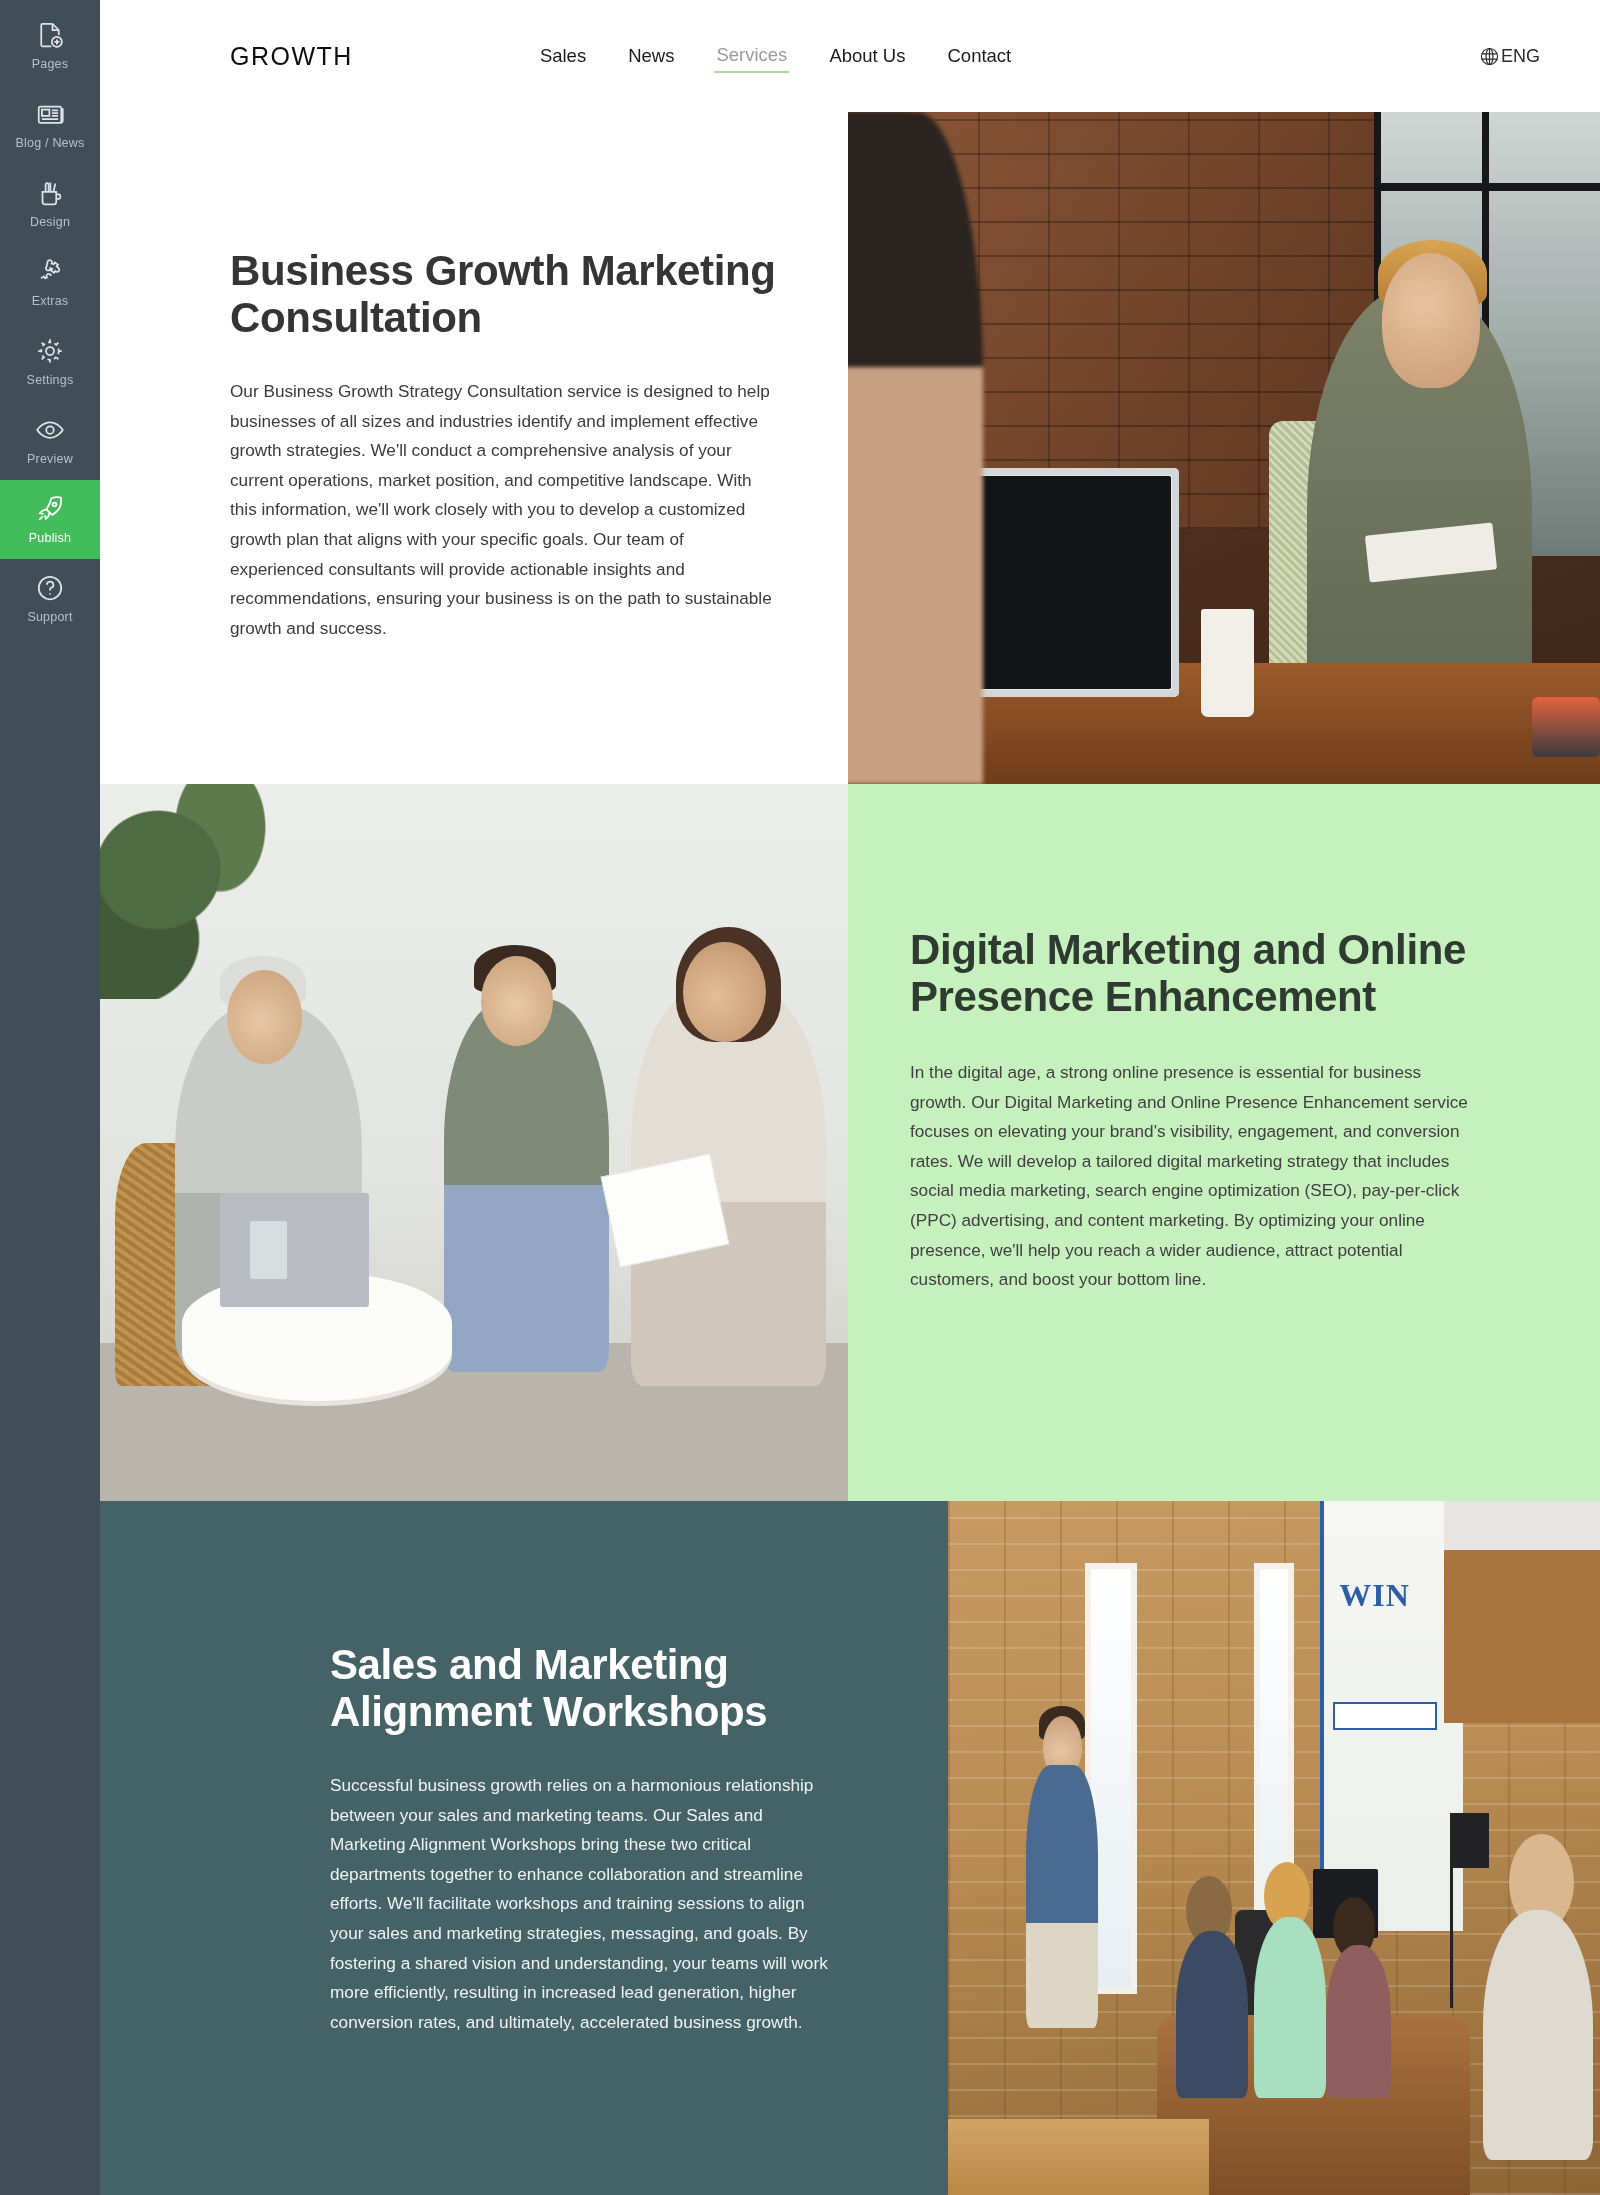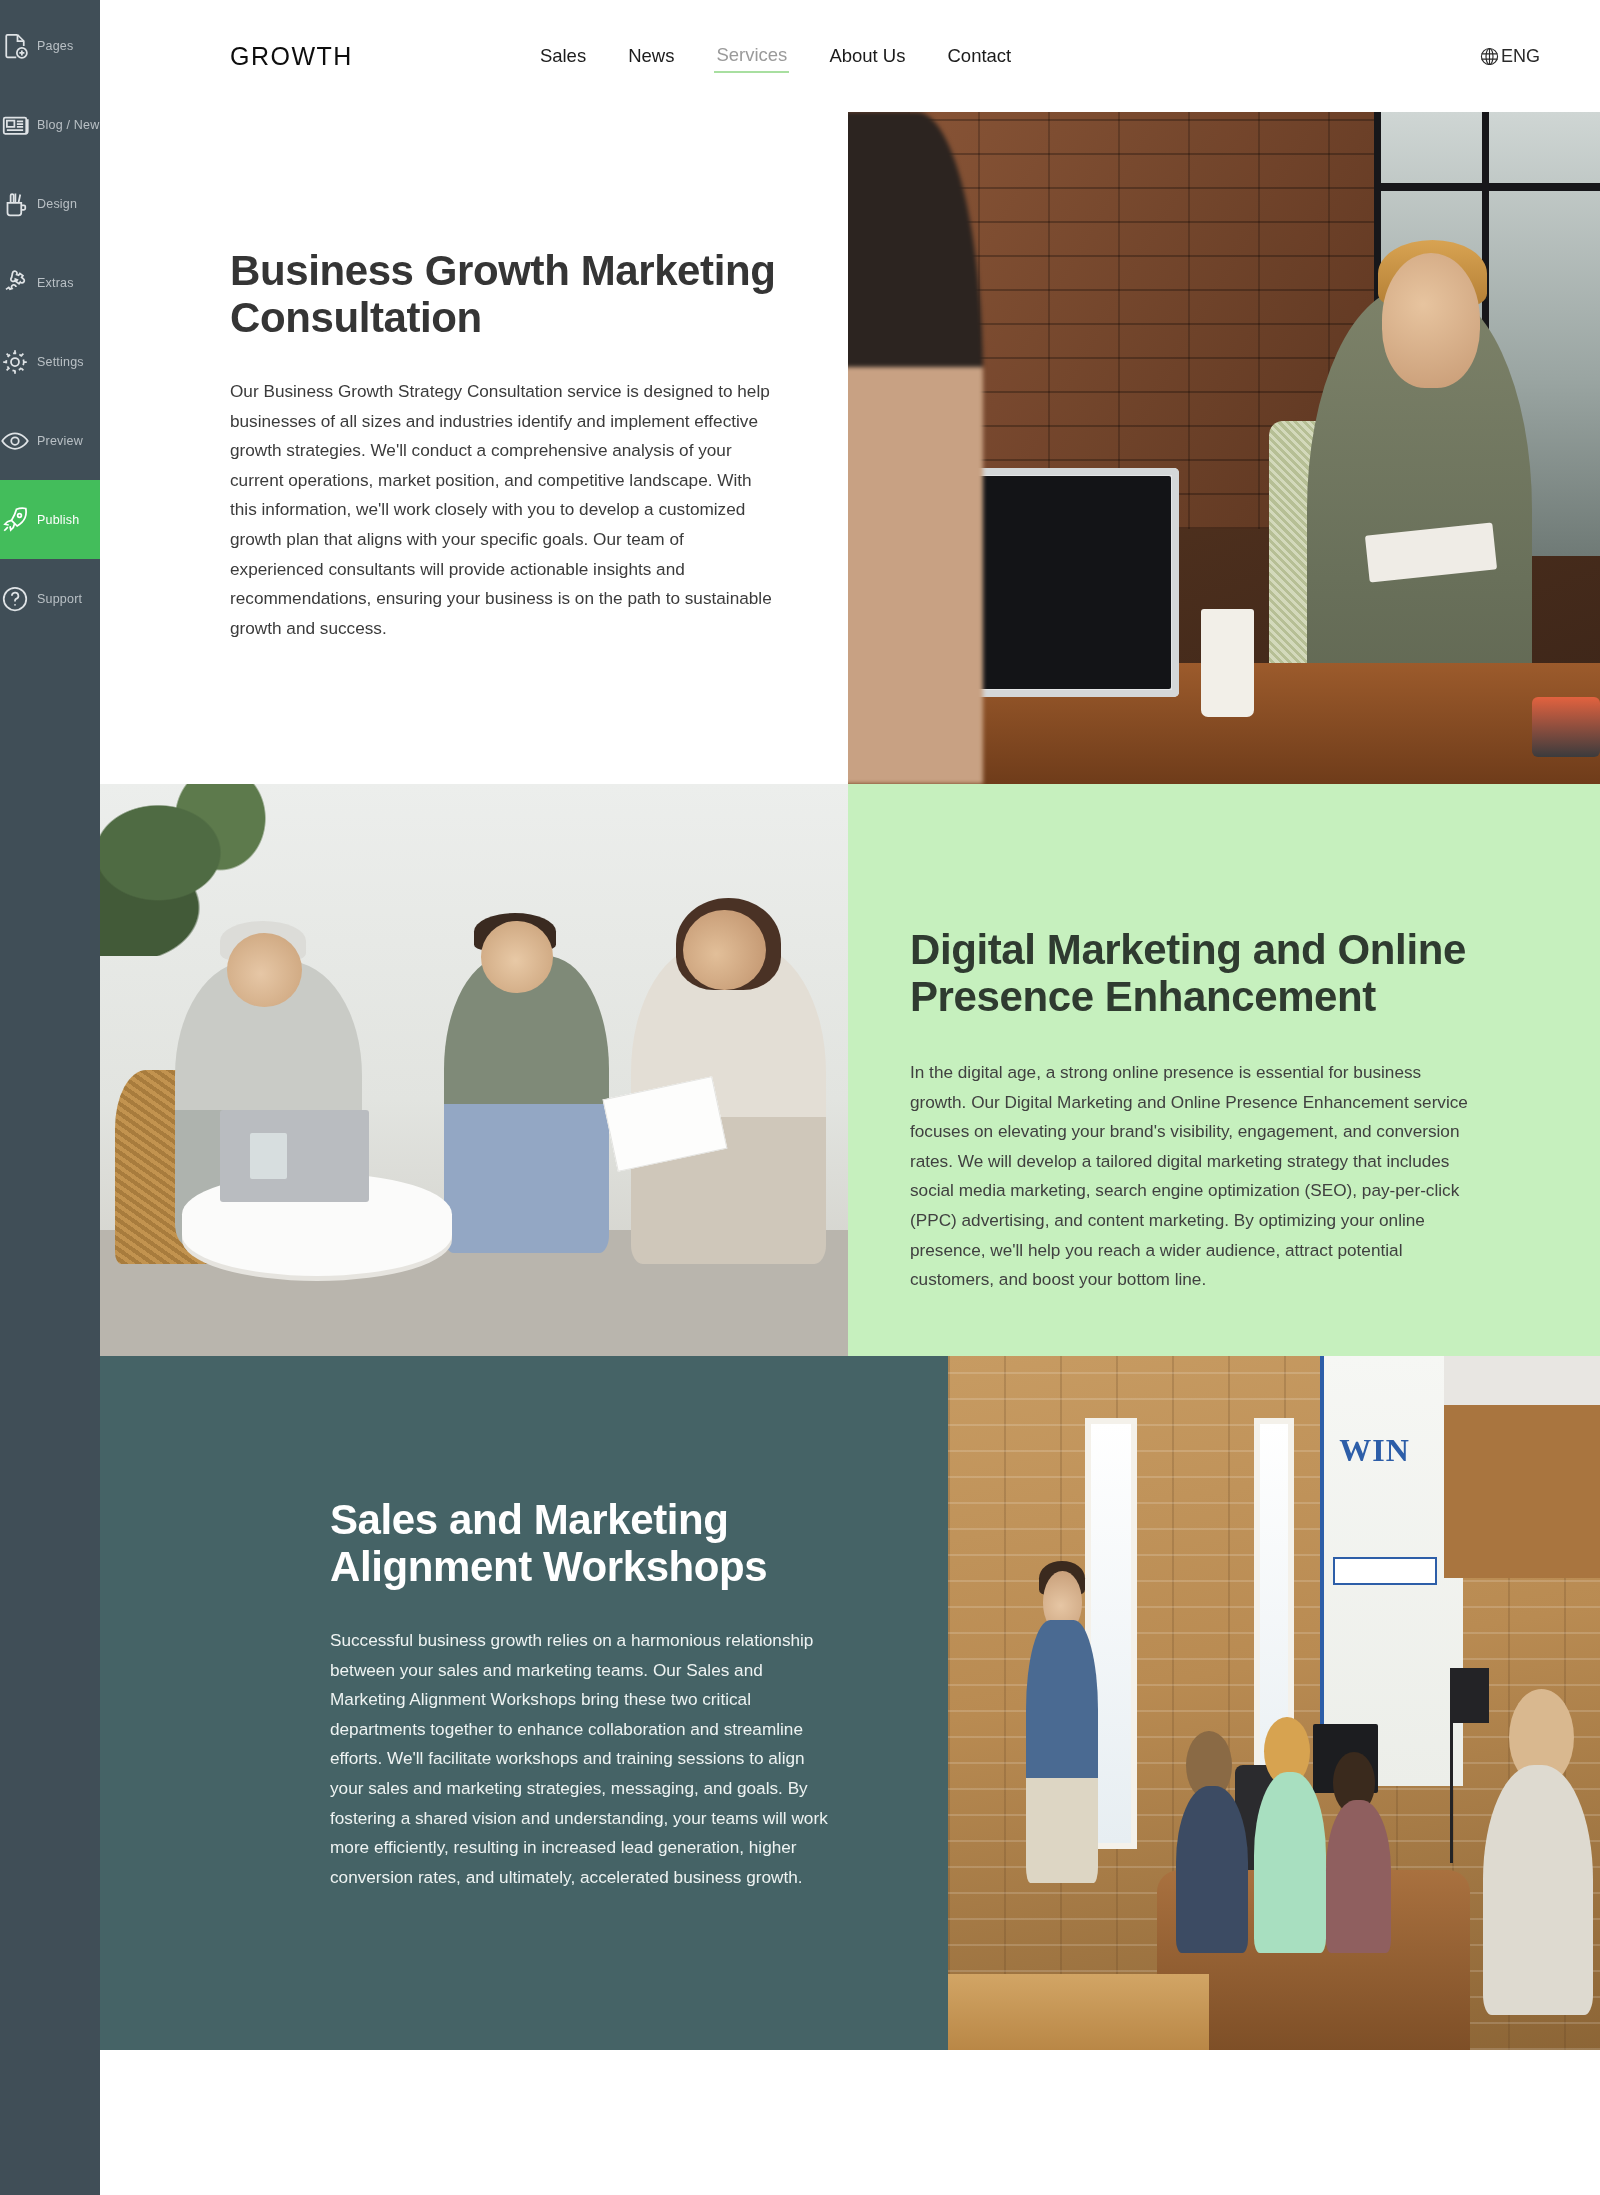--- a/index.html
+++ b/index.html
@@ -13,22 +13,22 @@
 
   
   .sidebar {
     width: 100px; flex: 0 0 100px;
     background: #404e57;
     display: flex; flex-direction: column;
     align-items: stretch;
     padding-top: 6px;
   }
   .side-item {
-    display: flex; 
-    align-items: center; justify-content: flex-start;
+    display: flex; flex-direction: column;
+    align-items: center; justify-content: center;
     height: 79px;
     gap: 7px;
     cursor: pointer;
     position: relative;
   }
   .side-item .ic { width: 30px; height: 30px; display: block; }
   .side-item .lbl {
     font-size: 12.5px; color: #b9c0c5; letter-spacing: .2px;
     white-space: nowrap;
   }
@@ -75,21 +75,21 @@
     font-size: 42px; line-height: 1.12; font-weight: 700;
     letter-spacing: -.4px; color: #353535; margin-bottom: 36px;
   }
   p.body {
     font-size: 17.2px; line-height: 1.72; color: #3b3b3b;
     max-width: 560px;
     margin-top: 25px;
   }
 
   
-  .sec2 { height: 572px; border-radius: 32px; }
+  .sec2 { height: 717px; border-radius: 32px; }
   .sec2 .imgcol { width: 748px; flex: 0 0 748px; }
   .sec2 .txtcol {
     flex: 1 1 auto; background: #c6f0be;
     padding: 142px 78px 0 62px;
   }
   .sec2 h2.title { color: #2f3b30; margin-bottom: 38px; }
   .sec2 p.body { color: #404040; max-width: 565px; }
 
   
   .sec3 { height: 694px; }

